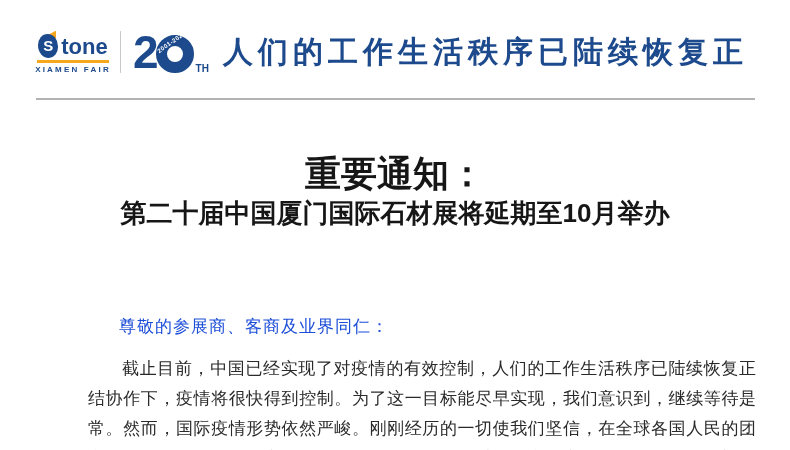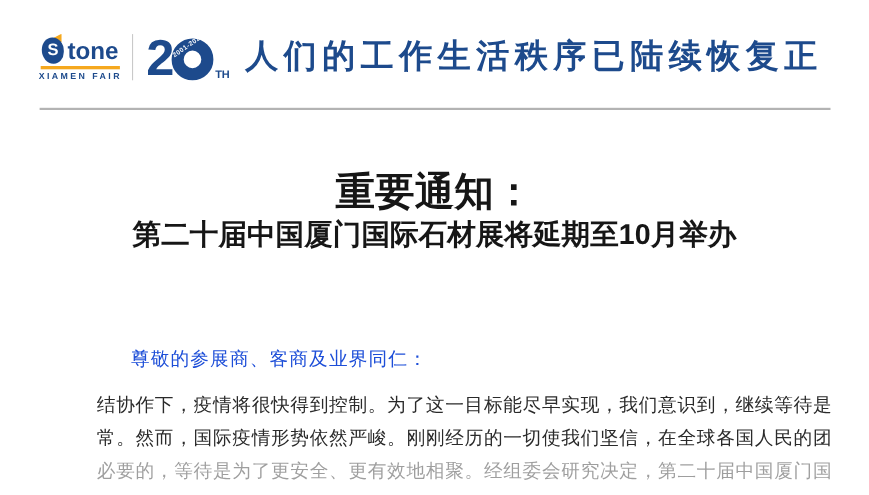--- a/index.html
+++ b/index.html
@@ -155,18 +155,19 @@
   </div>
 
   <div class="header-rule"></div>
 
   <h2 class="notice-heading">重要通知：</h2>
   <h3 class="notice-subheading">第二十届中国厦门国际石材展将延期至10月举办</h3>
 
   <p class="salutation">尊敬的参展商、客商及业界同仁：</p>
 
   <div class="para">
+    <div class="para-line indent">截止目前，中国已经实现了对疫情的有效控制，人们的工作生活秩序已陆续恢复正</div>
     <div class="para-line">结协作下，疫情将很快得到控制。为了这一目标能尽早实现，我们意识到，继续等待是</div>
     <div class="para-line">常。然而，国际疫情形势依然严峻。刚刚经历的一切使我们坚信，在全球各国人民的团</div>
     <div class="para-line clipped">必要的，等待是为了更安全、更有效地相聚。经组委会研究决定，第二十届中国厦门国</div>
   </div>
 
 </div>
 
 </body></html>

